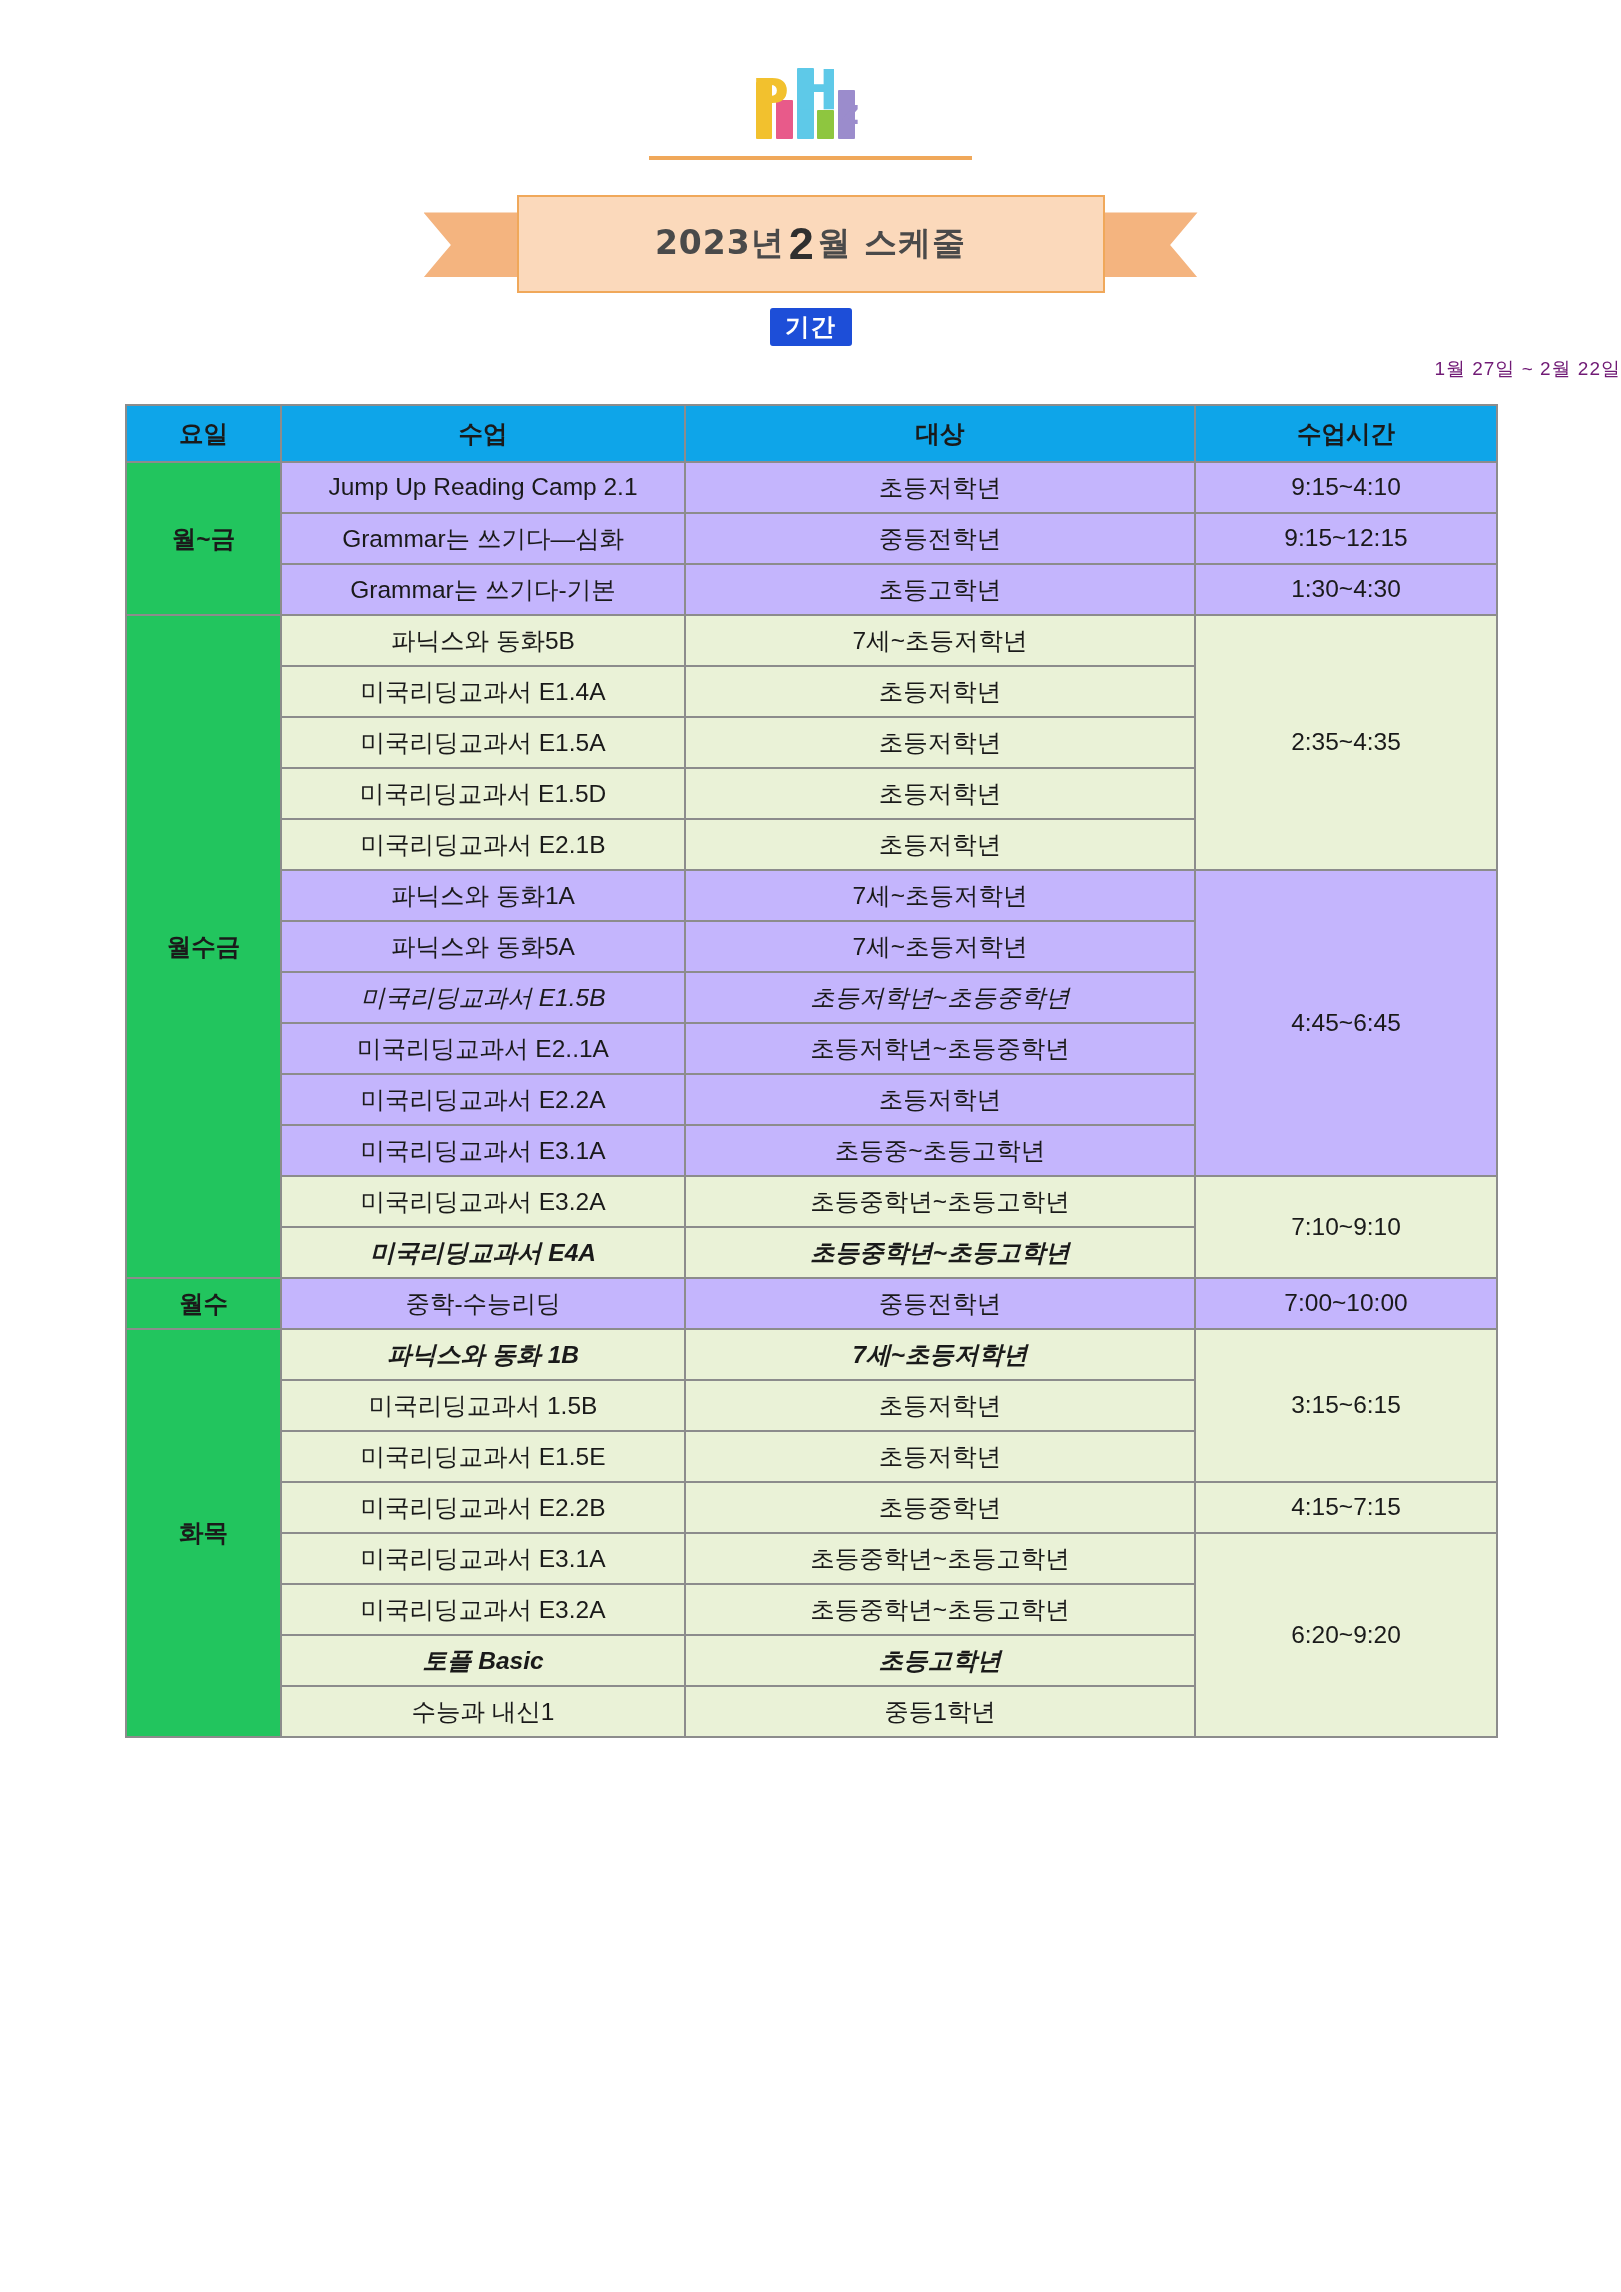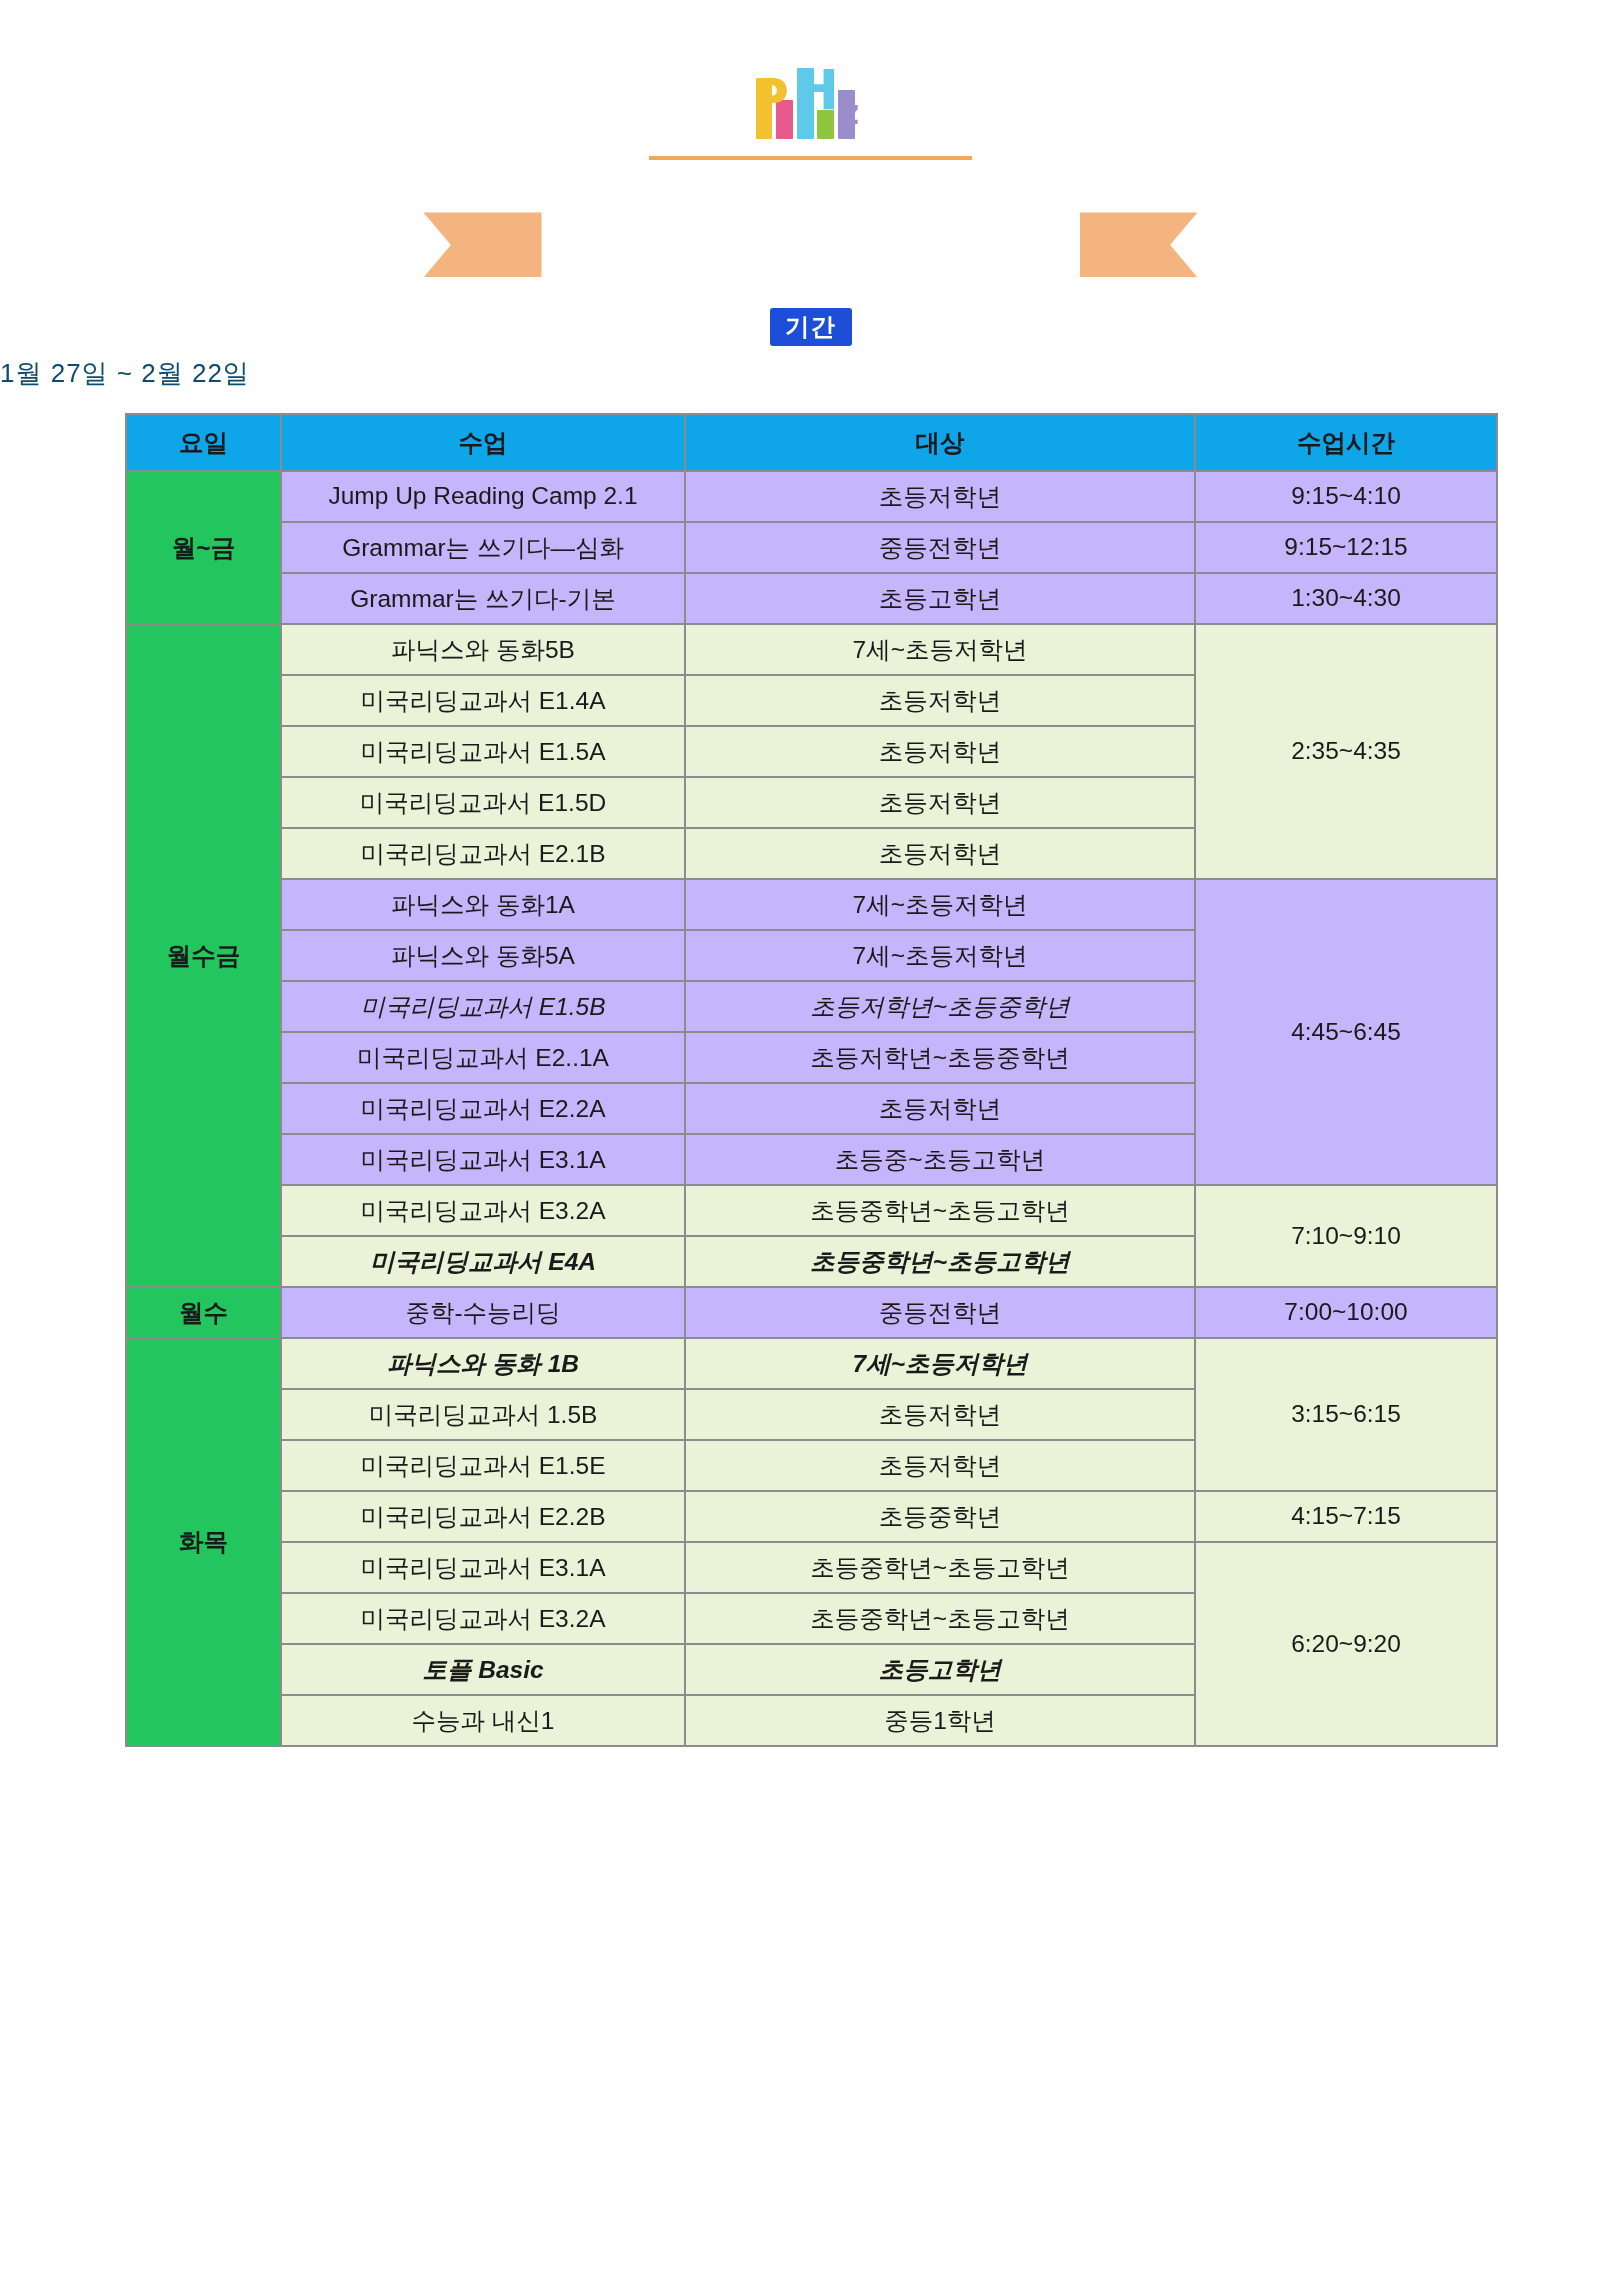--- a/index.html
+++ b/index.html
@@ -118,23 +118,23 @@
     text-align: center;
     background: #1d4ed8;
     color: #fff;
     font-size: 24.5px;
     font-weight: 700;
     padding: 2px 0 3.9px;
     border-radius: 2.9px;
     letter-spacing: 1px;
   }
   .period-range {
-    text-align: left;
-    font-size: 26px;
-    color: #0c4a6e;
+    text-align: right;
+    font-size: 19px;
+    color: #701a75;
     margin-top: 9.8px;
     letter-spacing: 1px;
   }
 
   
   .table-wrap {
     margin: 21.6px 125px 0 125px;
   }
   table.sched {
     border-collapse: collapse;
@@ -188,20 +188,25 @@
       <span class="glyph g-p">P</span>
       <span class="glyph g-h">H</span>
       <span class="glyph g-z">z</span>
     </div>
     <div class="logo-underline"></div>
   </div>
 
   <div class="banner-wrap">
     <div class="ribbon-tail left"></div>
     <div class="ribbon-tail right"></div>
+    <div class="ribbon-body">
+      <span class="t1">2023년</span>
+      <span class="t-big">2</span>
+      <span class="t1">월 스케줄</span>
+    </div>
   </div>
 
   <div class="period-badge">기간</div>
   <div class="period-range">1월 27일 ~ 2월 22일</div>
 
   <div class="table-wrap">
     <table class="sched">
       <colgroup>
         <col class="c-day">
           <col class="c-cls">

